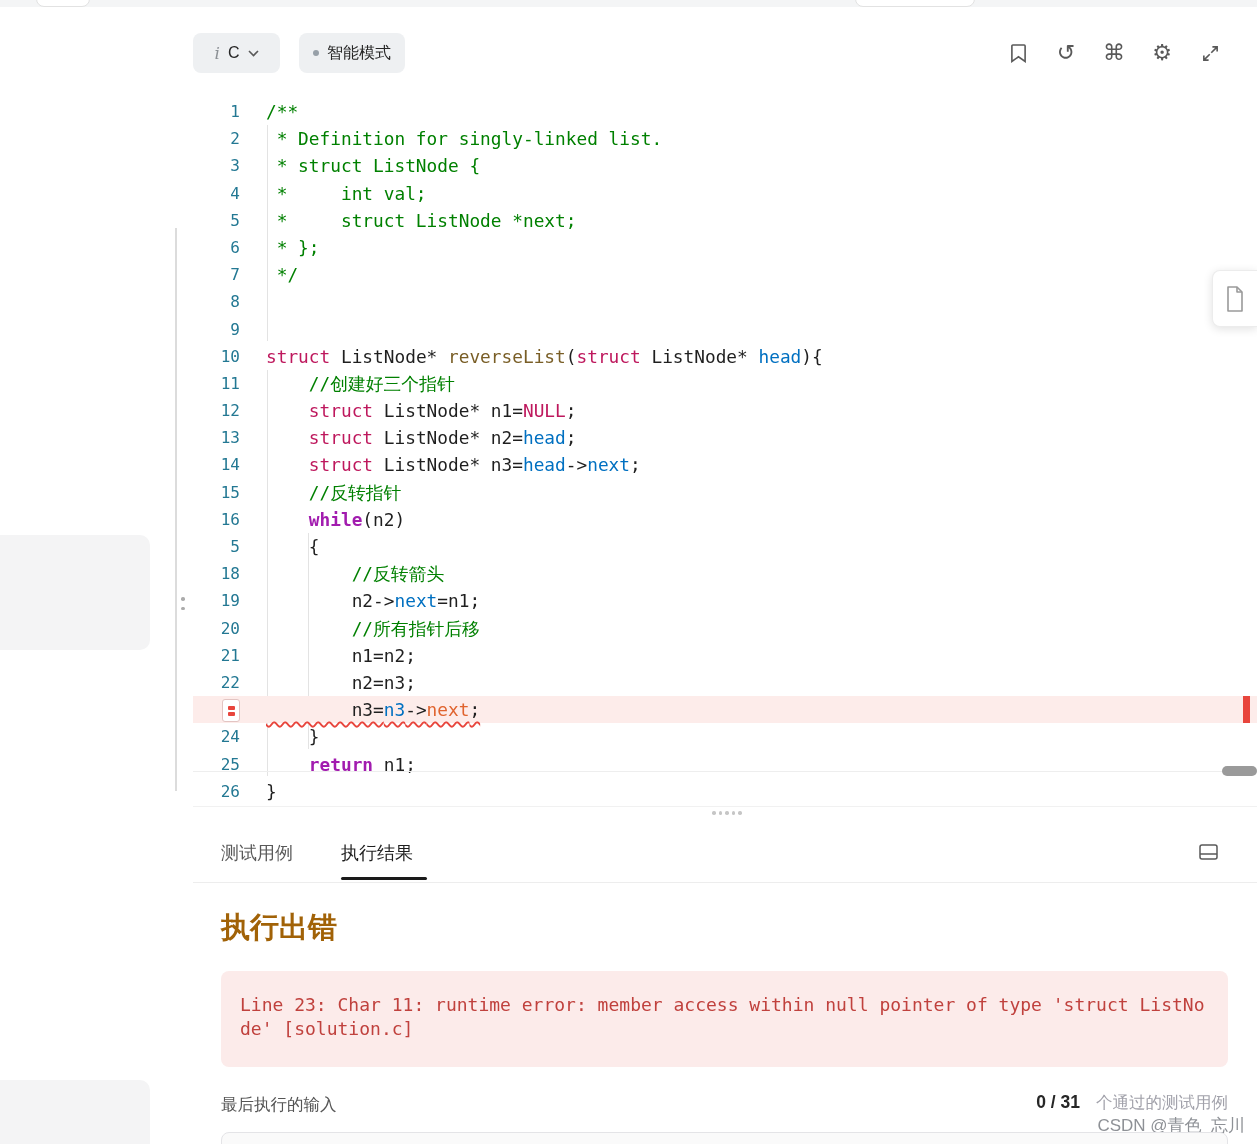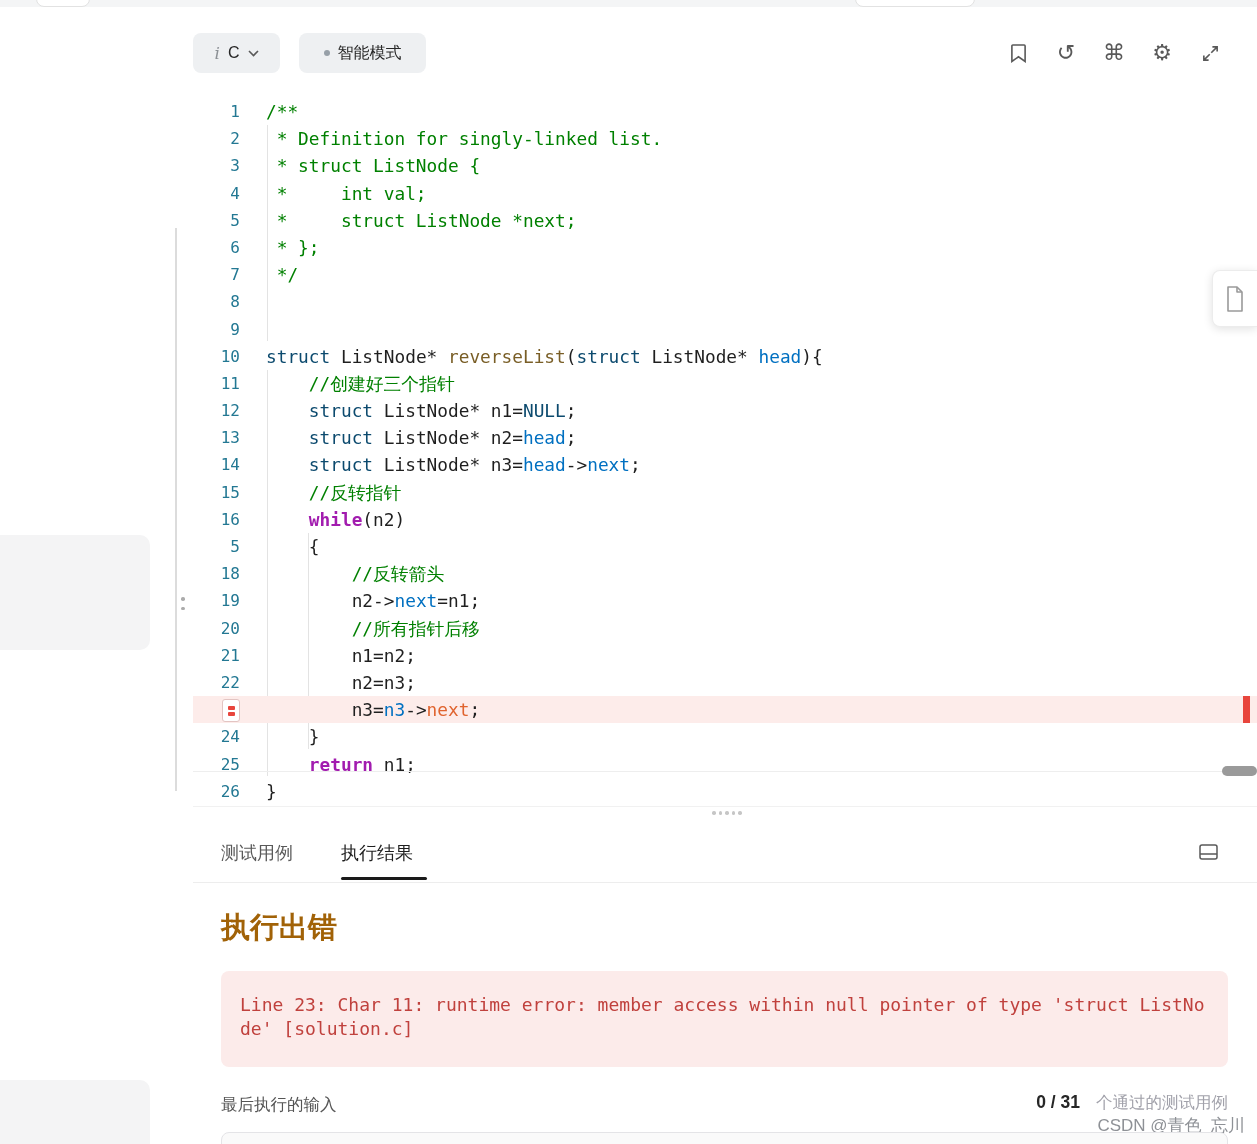--- a/index.html
+++ b/index.html
@@ -9,44 +9,44 @@
   
   .top-strip { position: absolute; left: 0; top: 0; width: 100%; height: 7px; background: #f4f5f6; }
   .pill-frag { position: absolute; top: -10px; height: 17px; background: #ffffff; border: 1px solid #e2e2e2; border-radius: 8px; }
   .pill-frag.left { left: 36px; width: 54px; }
   .pill-frag.right { left: 855px; width: 120px; }
 
   
   .btn { position: absolute; top: 33px; height: 40px; background: #eef0f2; border-radius: 8px;
          display: flex; align-items: center; justify-content: center; gap: 8px; cursor: pointer; }
   .lang-btn { left: 193px; width: 87px; }
-  .mode-btn { left: 299px; width: 127px; }
+  .mode-btn { left: 299px; width: 106px; }
   .lang-icon { font-family: "DejaVu Serif", serif; font-style: italic; color: #8c9196; font-size: 17px; }
   .btn-label { color: #262626; font-size: 16px; }
   .mode-dot { width: 6px; height: 6px; border-radius: 50%; background: #97a0a8; }
   .header-icons { position: absolute; left: 1008px; top: 33px; height: 40px; display: flex; align-items: center; gap: 28px; }
   .hicon { width: 20px; height: 24px; display: flex; align-items: center; justify-content: center;
            color: #595959; font-size: 22px; line-height: 1; cursor: pointer; font-family: "DejaVu Sans", sans-serif; }
 
   
   .editor { position: absolute; left: 193px; top: 90px; width: 1064px; height: 716px; background: #fff; overflow: hidden; }
   .guide { position: absolute; width: 1px; background: #e3e3e3; z-index: 1; }
   .g1 { left: 74px; top: 35px;  height: 216px; }
   .g2 { left: 74px; top: 280px; height: 406px; }
   .g3 { left: 115px; top: 443px; height: 216px; }
   .code-lines { position: absolute; left: 0; top: 0; right: 0; padding-top: 8px; z-index: 2; }
   .row { display: flex; align-items: center; height: 27.2px; line-height: 27.2px;
          font-family: "DejaVu Sans Mono", monospace; font-size: 17.8px; white-space: pre; }
   .ln { flex: none; width: 47px; text-align: right; color: #237893; font-size: 16px;
         font-family: "DejaVu Sans Mono", monospace; }
   .code { padding-left: 26px; }
-  .t-d { color: #1f1f1f; } .t-c { color: #008000; } .t-k { color: #0c4a6e; }
+  .t-d { color: #1f1f1f; } .t-c { color: #008000; } .t-k { color: #be185d; }
   .t-m { color: #a21caf; font-weight: bold; } .t-f { color: #795e26; } .t-v { color: #0070c1; } .t-o { color: #e0642f; }
   .err-row { background: #fdecea; }
-  .squiggle { text-decoration-style: wavy; text-decoration-color: #e8453c;
+  .squiggle { text-decoration: underline; text-decoration-style: wavy; text-decoration-color: #e8453c;
               text-decoration-thickness: 1.5px; text-underline-offset: 5px; text-decoration-skip-ink: none; }
   .err-badge { display: inline-flex; flex-direction: column; align-items: center; justify-content: center; gap: 2px;
                width: 18px; height: 23px; background: #fff; border: 1px solid #e3c4c2; border-radius: 3px; vertical-align: middle; }
   .err-badge i { display: block; width: 7px; height: 4px; background: #e8453c; border-radius: 1px; }
   .ovr-marker { position: absolute; left: 1050px; top: 606px; width: 7px; height: 27px; background: #e8453c; z-index: 3; }
   .hscroll-line { position: absolute; left: 0; right: 0; top: 681px; height: 1px; background: #eeeeee; z-index: 3; }
   .hscroll-thumb { position: absolute; left: 1029px; top: 676px; width: 35px; height: 10px; background: #9a9a9a; border-radius: 5px; z-index: 4; cursor: pointer; }
 
   
   .file-float { position: absolute; left: 1212px; top: 270px; width: 45px; height: 57px; background: #fff;

